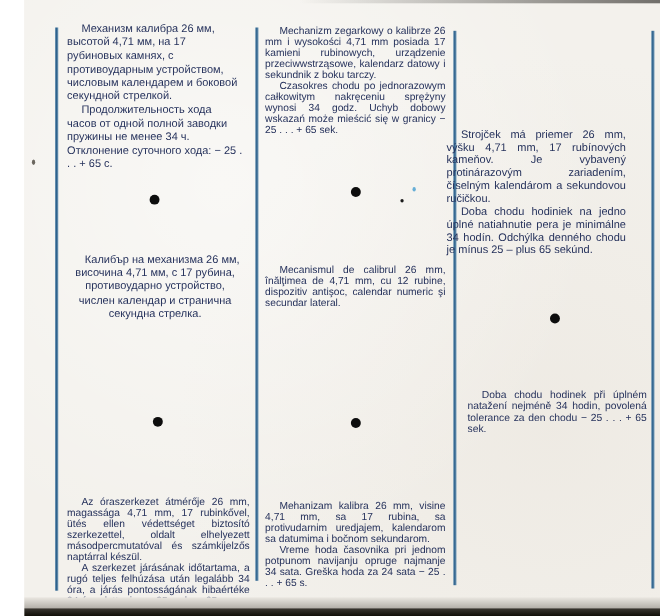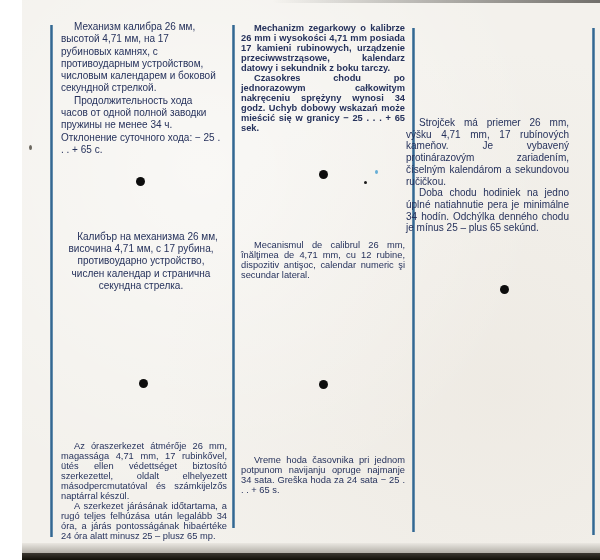--- a/index.html
+++ b/index.html
@@ -22,22 +22,22 @@
   .rule1 { left:28px;  top:25px; height:512px; }
   .rule2 { left:210px; top:25px; height:503px; }
   .rule3 { left:390px; top:28px; height:504px; }
   .rule4 { left:570px; top:28px; height:507px; }
 
   .tb { position:absolute; color:#26325c; text-align:justify; }
   .tb p { margin:0; text-indent:13px; }
 
   .tb-ru { left:39px;  top:21px;  width:160px; font-size:10px;  line-height:12.3px; text-align:left; }
   .tb-bg { left:39px;  top:231px; width:160px; font-size:10px;  line-height:12.2px; text-align:center; }
-  .tb-hu { left:39px;  top:441px; width:166px; font-size:9.3px; line-height:10px; }
-  .tb-pl { left:219px; top:23px;  width:164px; font-size:9.3px; line-height:10px;font-weight:bold; }
+  .tb-hu { left:39px;  top:451px; width:166px; font-size:9.3px; line-height:10px; }
+  .tb-pl { left:219px; top:23px;  width:164px; font-size:9.3px; line-height:10px; }
   .tb-ro { left:219px; top:240px; width:164px; font-size:9.3px; line-height:10px; }
   .tb-sr { left:219px; top:455px; width:164px; font-size:9.3px; line-height:10px; }
   .tb-sk { left:384px; top:117px; width:163px; font-size:10px;  line-height:11.7px; }
   .tb-cz { left:403px; top:354px; width:163px; font-size:9.4px; line-height:10.3px; }
 
   .dot { position:absolute; width:9px; height:9px; border-radius:50%; background:#0d0d0d; }
   .dot1 { left:114px; top:177px; }
   .dot2 { left:297px; top:170px; }
   .dot3 { left:117px; top:379px; }
   .dot4 { left:297px; top:380px; }
@@ -90,29 +90,31 @@
   <section class="tb tb-pl">
     <p>Mechanizm zegarkowy o kalibrze 26 mm i wysokości 4,71 mm posiada 17 kamieni rubinowych, urządzenie przeciwwstrząsowe, kalendarz datowy i sekundnik z boku tarczy.</p>
     <p>Czasokres chodu po jednorazowym całkowitym nakręceniu sprężyny wynosi 34 godz. Uchyb dobowy wskazań może mieścić się w granicy − 25 . . . + 65 sek.</p>
   </section>
 
   <section class="tb tb-ro">
     <p>Mecanismul de calibrul 26 mm, înălţimea de 4,71 mm, cu 12 rubine, dispozitiv antişoc, calendar numeric şi secundar lateral.</p>
   </section>
 
   <section class="tb tb-sr">
+    <p>Mehanizam kalibra 26 mm, visine 4,71 mm, sa 17 rubina, sa protivudarnim uredjajem, kalendarom sa datumima i bočnom sekundarom.</p>
     <p>Vreme hoda časovnika pri jednom potpunom navijanju opruge najmanje 34 sata. Greška hoda za 24 sata − 25 . . . + 65 s.</p>
   </section>
 
   <section class="tb tb-sk">
     <p>Strojček má priemer 26 mm, výšku 4,71 mm, 17 rubínových kameňov. Je vybavený protinárazovým zariadením, číselným kalendárom a sekundovou ručičkou.</p>
     <p>Doba chodu hodiniek na jedno úplné natiahnutie pera je minimálne 34 hodín. Odchýlka denného chodu je mínus 25 – plus 65 sekúnd.</p>
   </section>
 
   <section class="tb tb-cz">
+    <p>Doba chodu hodinek při úplném natažení nejméně 34 hodin, povolená tolerance za den chodu − 25 . . . + 65 sek.</p>
   </section>
 
   <div class="dot dot1"></div>
   <div class="dot dot2"></div>
   <div class="dot dot3"></div>
   <div class="dot dot4"></div>
   <div class="dot dot5"></div>
 
   <div class="speck speck-black"></div>
   <div class="speck speck-blue"></div>

